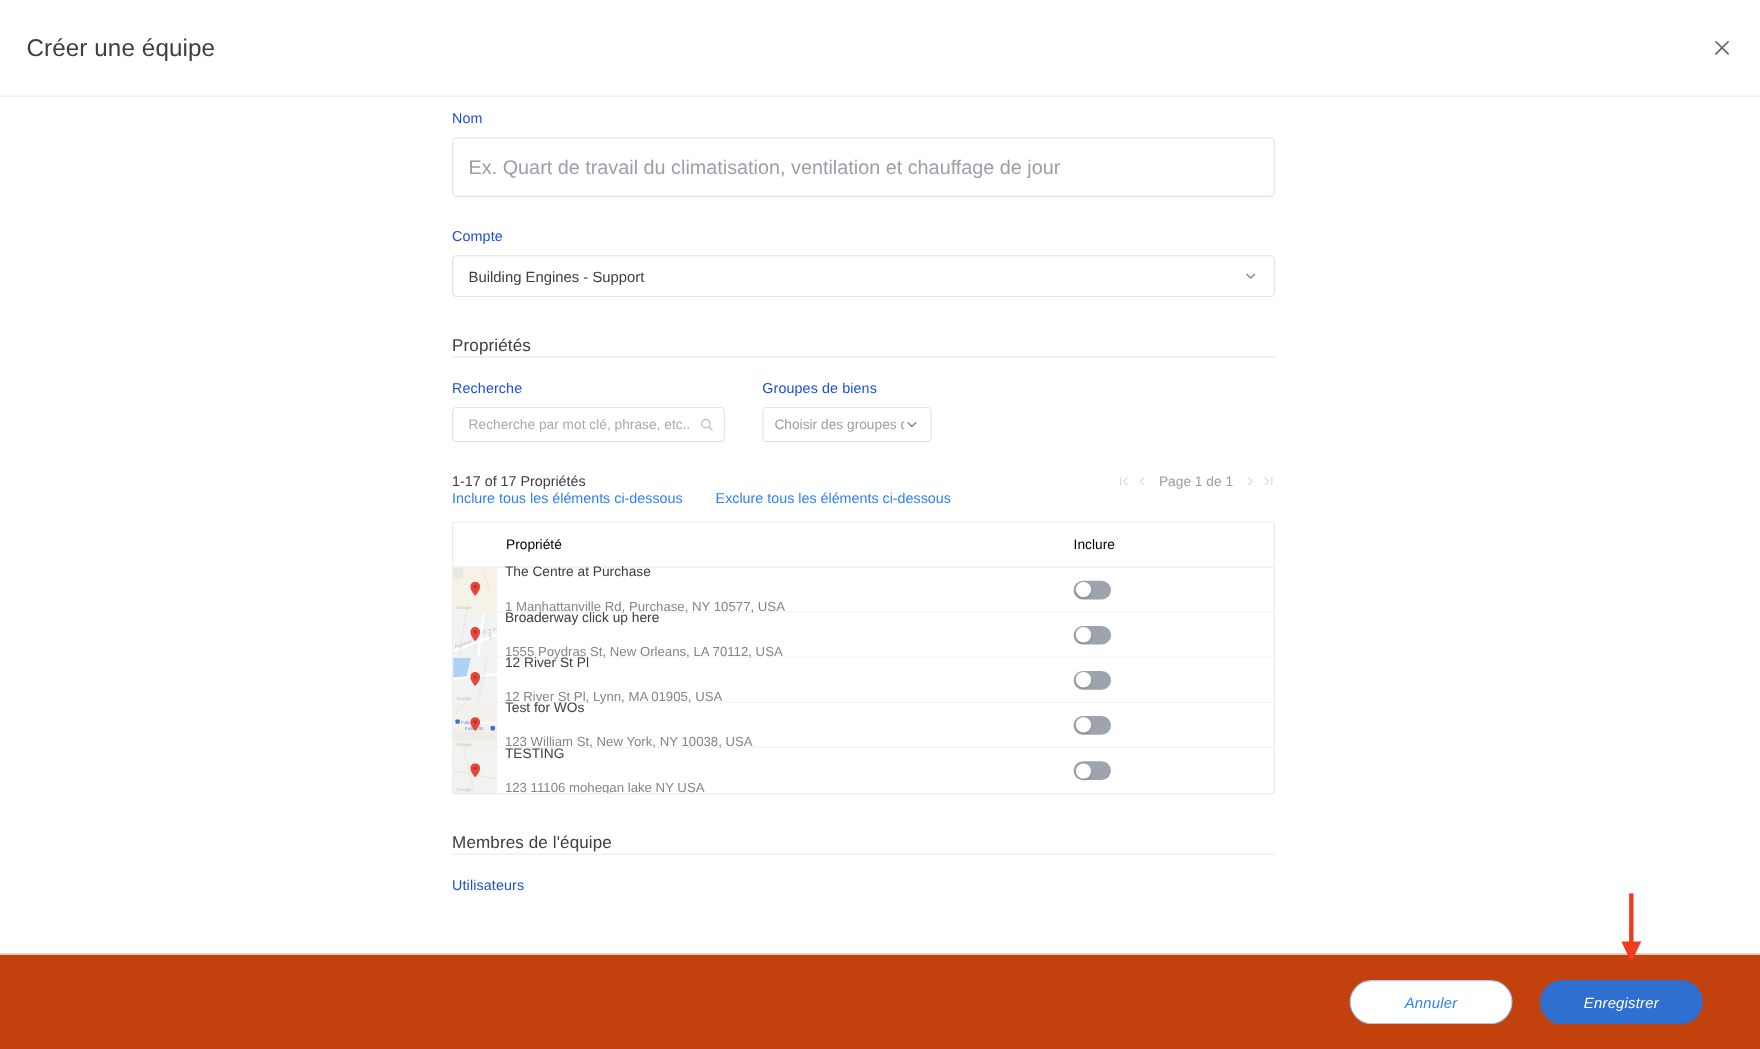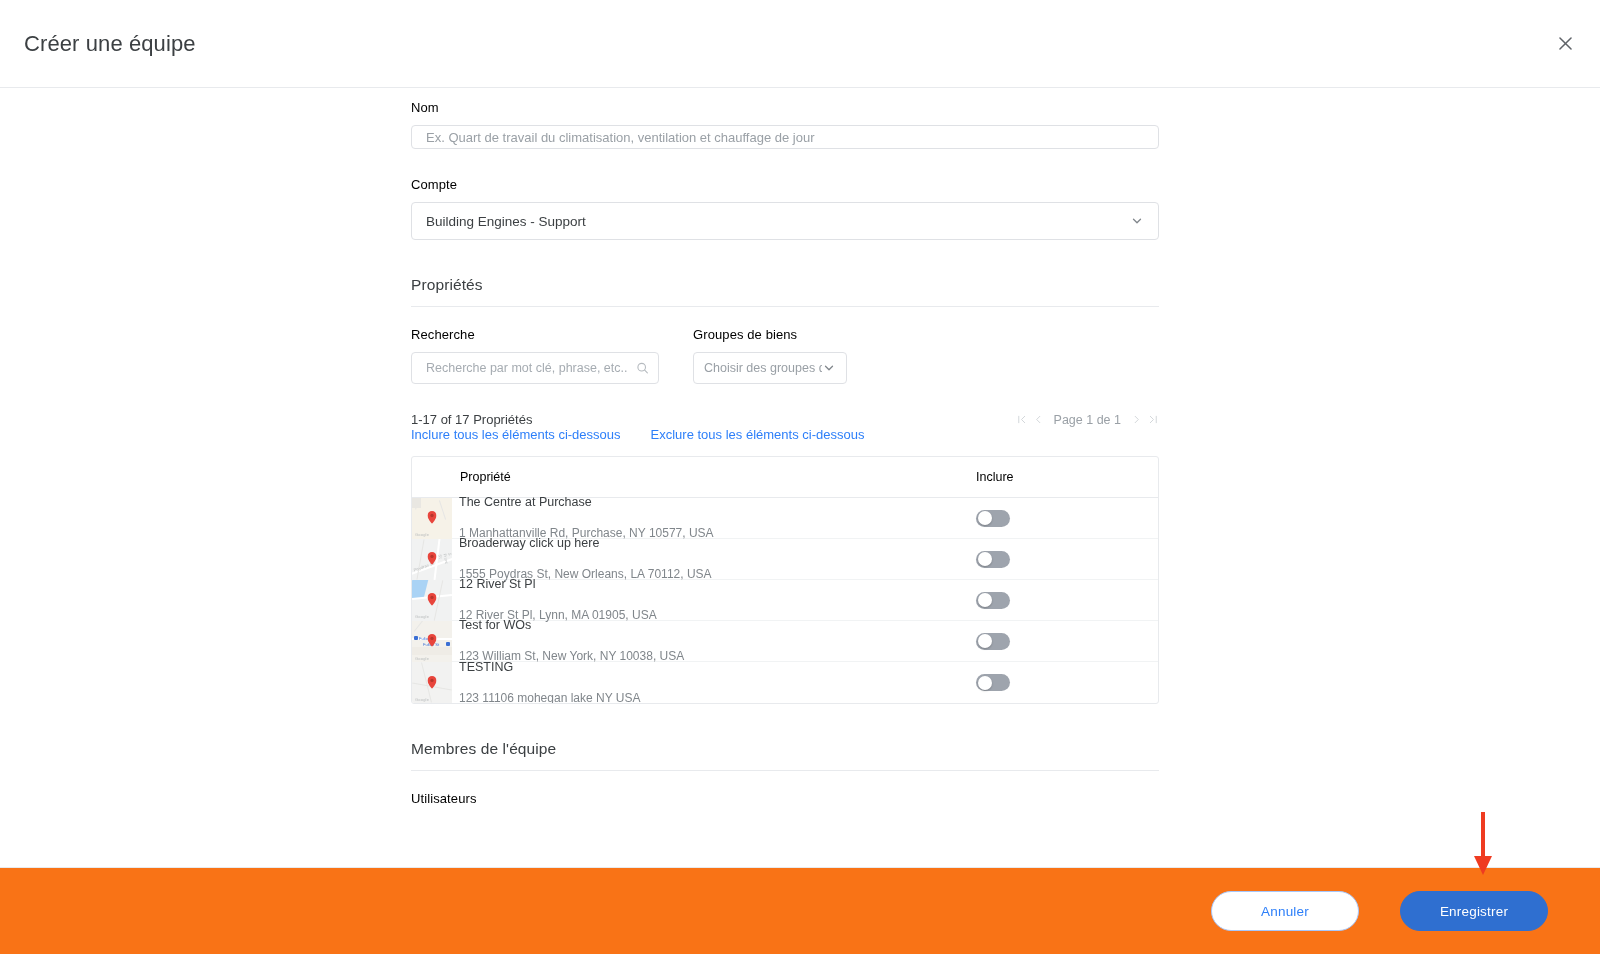--- a/index.html
+++ b/index.html
@@ -50,29 +50,29 @@
     width: 100%;
     padding-top: 12px;
   }
   .form-col {
     width: 748px;
     margin-left: 411px;
   }
 
   .field { margin-bottom: 0; }
   .field-label {
-    font-size: 13px; color: #000000;
+    font-size: 13px; color: #1d4ed8;
     margin-bottom: 10px; display: block;
     letter-spacing: .1px;
   }
   .text-input {
-    width: 100%; height: 24px;
+    width: 100%; height: 54px;
     border: 1px solid #dfe1e5; border-radius: 4px;
     background: #fff;
-    font-size: 13px; color: #3c4043;
+    font-size: 18px; color: #3c4043;
     padding: 0 14px;
     font-family: "Liberation Sans", sans-serif;
     outline: none;
   }
   .text-input::placeholder { color: #9aa0a6; }
 
   .select-box {
     width: 100%; height: 38px;
     border: 1px solid #dfe1e5; border-radius: 4px;
     background: #fff;
@@ -92,21 +92,20 @@
   .chev svg { display:block; width:14px; height:14px; }
   .gap-20 { height: 20px; }
   .gap-28 { height: 28px; }
 
   
   .section {
     margin-top: 36px;
   }
   .section-title {
     font-size: 15.5px; color: #3c4043; font-weight: 400;
-    padding-bottom: 12px;
     border-bottom: 1px solid #e8eaed;
     letter-spacing: .1px;
   }
 
   
   .filter-row {
     display: flex; gap: 34px;
     margin-top: 20px;
   }
   .filter-col { width: 248px; }
@@ -222,23 +221,23 @@
     background: #ffffff;
     box-shadow: 0 1px 2px rgba(0,0,0,.22);
   }
 
   
   .modal-footer {
     flex: 0 0 87px; height: 87px;
     border-top: 1px solid #e8eaed;
     display: flex; align-items: center; justify-content: flex-end;
     padding-right: 52px;
-    gap: 41px;
-    background: #f97316;
-    position: relative; z-index: 5;
+    gap: 25px;
+    background: #c2410c;
+    position: relative; z-index: 5; font-style: italic;
   }
   .btn {
     height: 40px; min-width: 148px;
     border-radius: 20px;
     font-size: 13.5px;
     font-family: "Liberation Sans", sans-serif;
     cursor: pointer;
     display: flex; align-items: center; justify-content: center;
     letter-spacing: .2px;
   }

